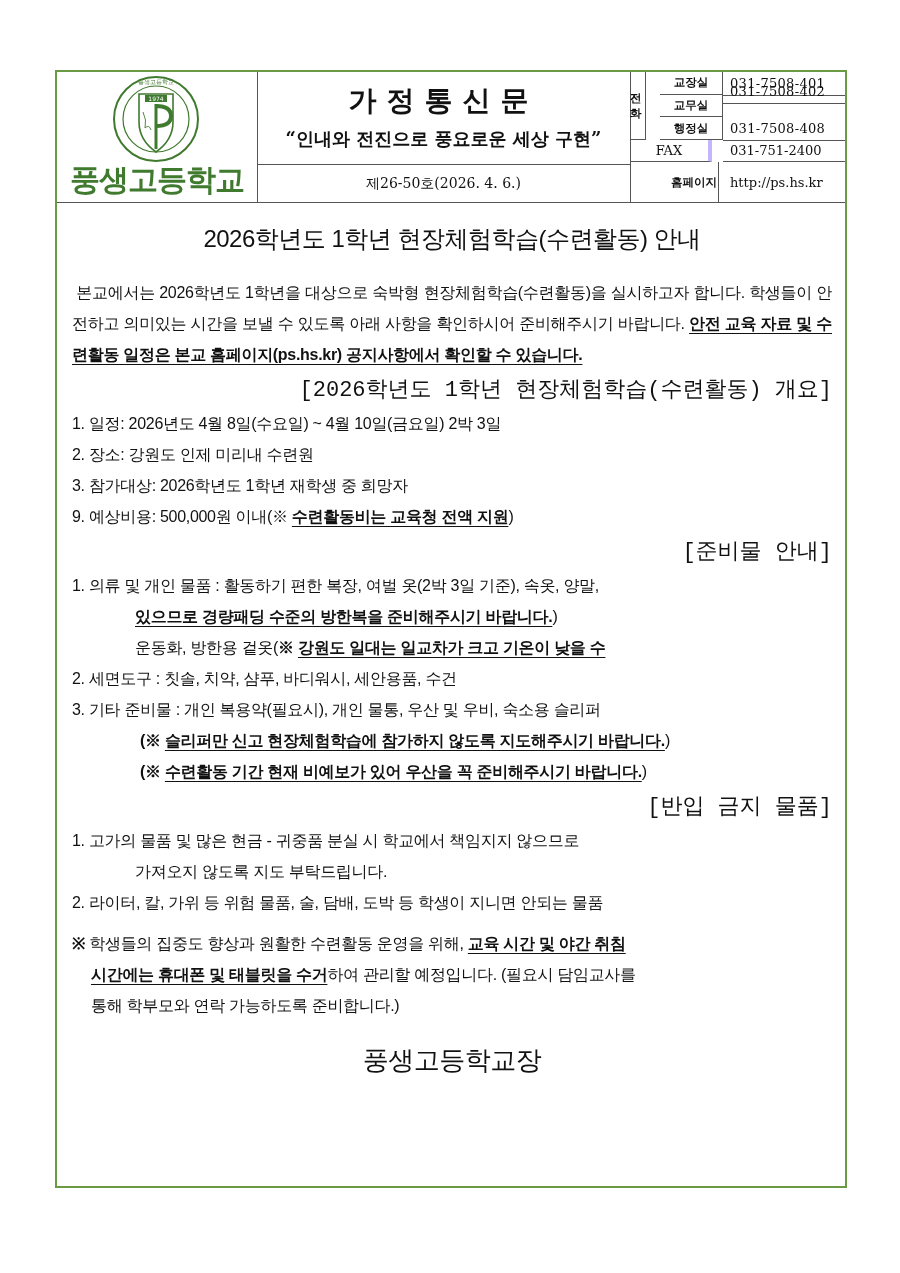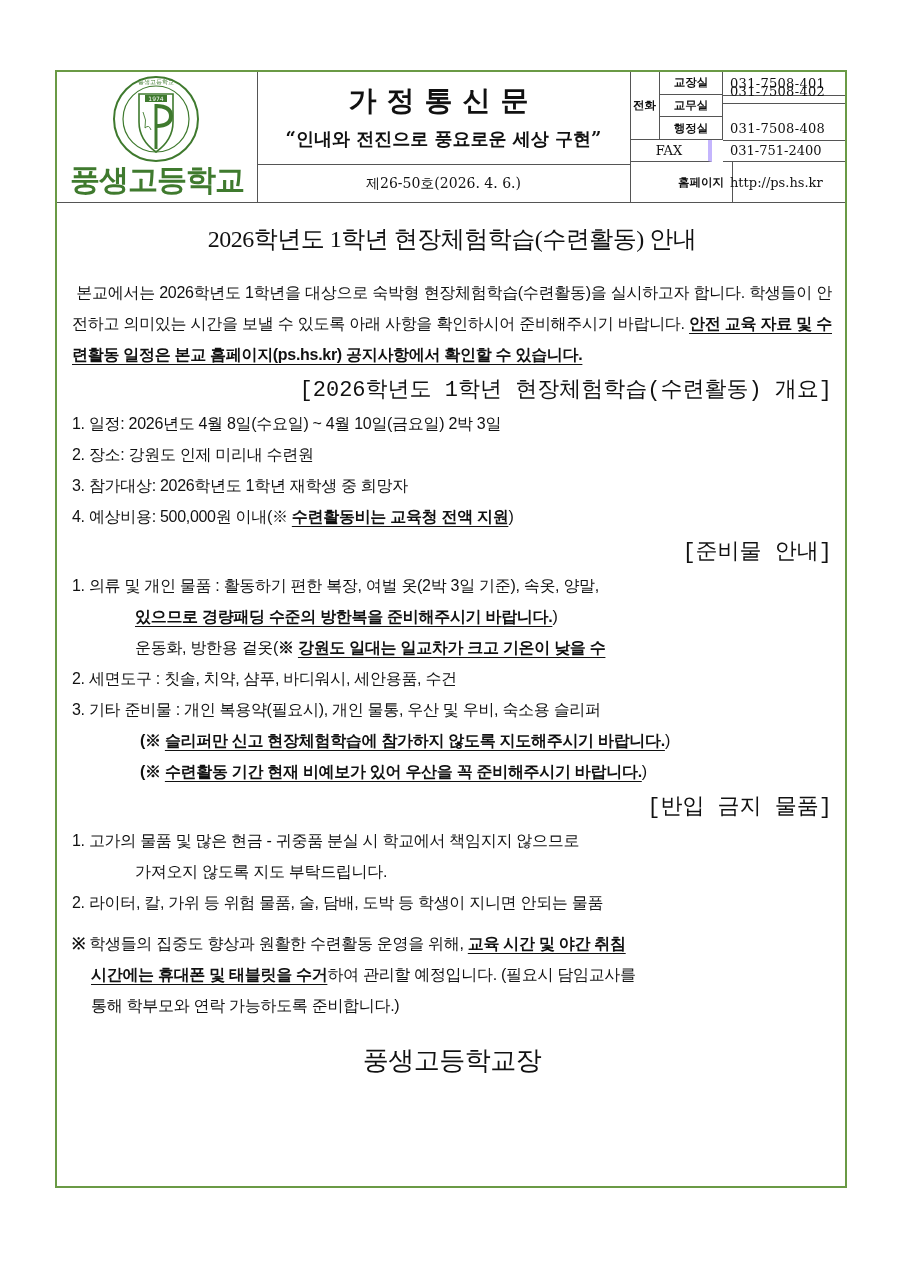--- a/index.html
+++ b/index.html
@@ -14,31 +14,31 @@
   .hdr .title-cell { position: absolute; left: 200px; top: 0; width: 373px; height: 130px; border-right: 1px solid #555; }
   .hdr .contact-cell { position: absolute; left: 573px; top: 0; width: 215px; height: 130px; }
   .logo-emblem { position: absolute; left: 44px; top: 2px; width: 110px; height: 90px; }
   .logo-name { position: absolute; left: 0; top: 88px; width: 200px; text-align: center; font-family: "DejaVu Sans", sans-serif; font-weight: bold; font-size: 30px; color: #3f7a2e; letter-spacing: -1px; }
   .title-top { position: absolute; left: 0; top: 0; width: 373px; height: 92px; border-bottom: 1px solid #555; }
   .newsletter-title { position: absolute; left: 0; top: 10px; width: 373px; text-align: center; font-family: "DejaVu Sans", sans-serif; font-weight: bold; font-size: 28px; letter-spacing: 10px; }
   .motto { position: absolute; left: 0; top: 55px; width: 373px; text-align: center; font-size: 18px; font-weight: bold; }
   .issue-no { position: absolute; left: 0; top: 92px; width: 373px; height: 38px; line-height: 38px; text-align: center; font-size: 14px; }
   
   .ct { position: absolute; font-size: 12px; box-sizing: border-box; }
-  .ct-label-tel { left: 0; top: 0; width: 30px; height: 68px; border-right: 1px solid #555; border-bottom: 1px solid #555; display:flex; align-items:center; justify-content:center; font-family: "DejaVu Sans", sans-serif; font-weight: bold; font-size: 11.5px; }
+  .ct-label-tel { left: 0; top: 0; width: 16px; height: 68px; border-right: 1px solid #555; border-bottom: 1px solid #555; display:flex; align-items:center; justify-content:center; font-family: "DejaVu Sans", sans-serif; font-weight: bold; font-size: 11.5px; }
   .ct-sub { left: 30px; width: 63px; height: 22.7px; border-right: 1px solid #555; border-bottom: 1px solid #555; display:flex; align-items:center; justify-content:center; font-family: "DejaVu Sans", sans-serif; font-weight: bold; font-size: 11.5px; }
   .ct-val { left: 93px; width: 122px; height: 24px; border-bottom: 1px solid #555; display:flex; align-items:center; padding-left: 7px; font-size: 13px; letter-spacing: 0.3px; }
   .ct-fax-label { left: 0; top: 68px; width: 82px; height: 22px; border-right: 4px solid #c4b5fd; border-bottom: 1px solid #555; display:flex; align-items:center; justify-content:center; font-size: 13px; }
   .ct-fax-val { left: 93px; top: 68px; width: 122px; height: 22px; border-bottom: 1px solid #555; display:flex; align-items:center; padding-left: 7px; font-size: 13px; }
-  .ct-home-label { left: 0; top: 90px; width: 103px; height: 40px; border-right: 1px solid #555; display:flex; align-items:center; justify-content:center; font-family: "DejaVu Sans", sans-serif; font-weight: bold; font-size: 11.5px; padding-left: 40px; }
+  .ct-home-label { left: 0; top: 90px; width: 89px; height: 40px; border-right: 1px solid #555; display:flex; align-items:center; justify-content:center; font-family: "DejaVu Sans", sans-serif; font-weight: bold; font-size: 11.5px; padding-left: 40px; }
   .ct-home-val { left: 93px; top: 90px; width: 122px; height: 40px; display:flex; align-items:center; padding-left: 7px; font-size: 13px; }
 
   
   .content { position: absolute; left: 15px; top: 130px; width: 760px; }
-  .doc-title { text-align: center; font-family: Liberation Serif, serif; font-size: 24px; margin-top: 21px; letter-spacing: -0.5px; }
+  .doc-title { text-align: center; font-family: Liberation Sans, sans-serif; font-size: 24px; margin-top: 21px; letter-spacing: -0.5px; }
   .intro { margin-top: 22px; font-size: 16px; line-height: 31px; text-align: justify; font-family: "Liberation Sans", sans-serif; letter-spacing: -0.3px; }
   .u { text-decoration: underline; text-underline-offset: 4px; }
   .b { font-weight: bold; }
   .section-heading { text-align: right; font-family: Liberation Mono, monospace; font-size: 22px; margin-top: 4px; margin-bottom: 4px; }
   .list-item { font-family: "Liberation Sans", sans-serif; font-size: 16px; line-height: 31px; letter-spacing: -0.3px; }
   .indent1 { padding-left: 63px; }
   .indent2 { padding-left: 68px; }
   .note-block { font-family: "Liberation Sans", sans-serif; font-size: 16px; line-height: 31px; margin-top: 10px; letter-spacing: -0.3px; }
   .note-block .line2 { padding-left: 19px; }
   .signature { text-align: center; font-family: "DejaVu Sans", sans-serif; font-size: 26px; margin-top: 22px; letter-spacing: -0.5px; }
@@ -97,21 +97,21 @@
 
     <div class="intro">
       &nbsp;<span>본교에서는 2026학년도 1학년을 대상으로 숙박형 현장체험학습(수련활동)을 실시하고자 합니다. 학생들이 안전하고 의미있는 시간을 보낼 수 있도록 아래 사항을 확인하시어 준비해주시기 바랍니다. </span><span class="u b">안전 교육 자료 및 수련활동 일정은 본교 홈페이지(ps.hs.kr) 공지사항에서 확인할 수 있습니다.</span>
     </div>
 
     <div class="section-heading">[2026학년도 1학년 현장체험학습(수련활동) 개요]</div>
     <div class="list-item">1. 일정: 2026년도 4월 8일(수요일) ~ 4월 10일(금요일) 2박 3일</div>
     <div class="list-item">2. 장소: 강원도 인제 미리내 수련원</div>
     <div class="list-item">3. 참가대상: 2026학년도 1학년 재학생 중 희망자</div>
     <div class="list-item">
-      <span>4. 예상비용: 500,000원 이내(※ </span><span class="u b">수련활동비는 교육청 전액 지원</span><span>)</span>
+      <span>9. 예상비용: 500,000원 이내(※ </span><span class="u b">수련활동비는 교육청 전액 지원</span><span>)</span>
     </div>
 
     <div class="section-heading">[준비물 안내]</div>
     <div class="list-item">1. 의류 및 개인 물품 : 활동하기 편한 복장, 여벌 옷(2박 3일 기준), 속옷, 양말,</div>
     <div class="list-item indent1">
       <span class="u b">있으므로 경량패딩 수준의 방한복을 준비해주시기 바랍니다.</span><span>)</span>
     </div>
     <div class="list-item indent1">
       <span>운동화, 방한용 겉옷(</span><span class="b">※ </span><span class="u b">강원도 일대는 일교차가 크고 기온이 낮을 수 </span>
     </div>

